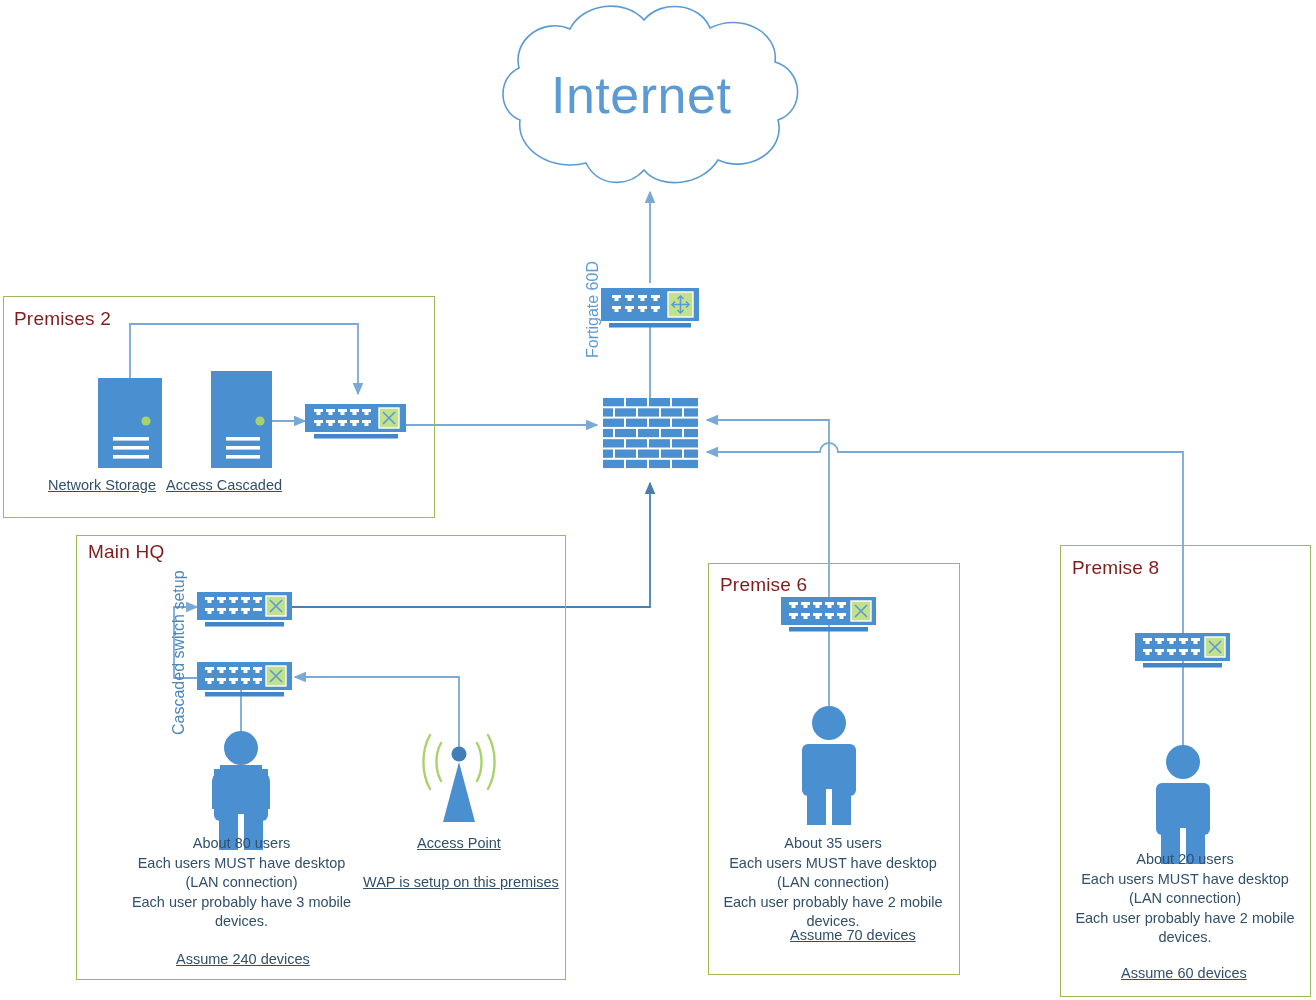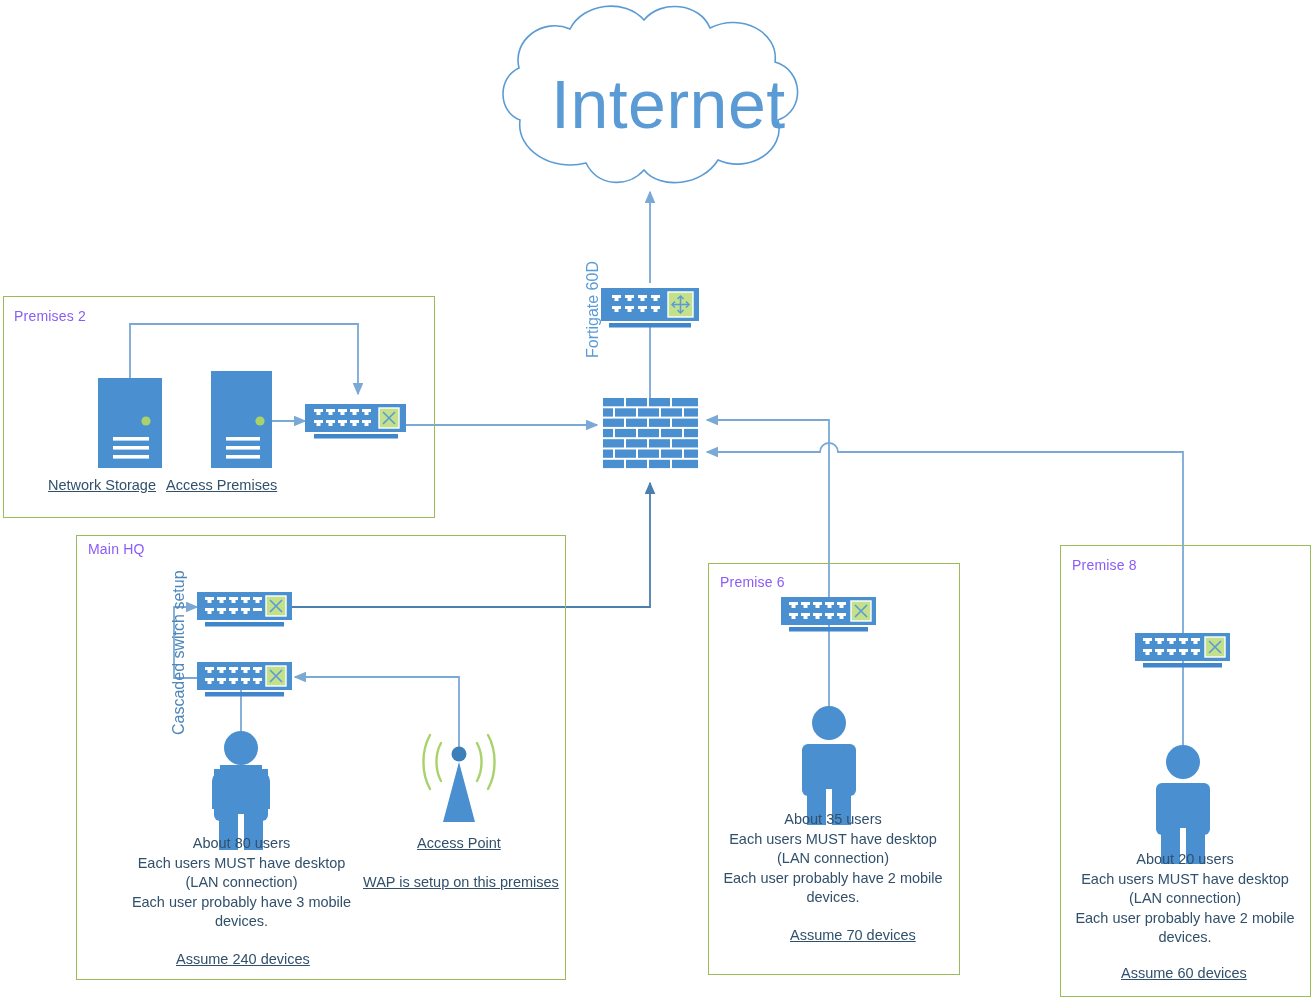--- a/index.html
+++ b/index.html
@@ -20,32 +20,32 @@
   }
 
   
   .group-box {
     position: absolute;
     border: 1.5px solid #9bbb59;
     background: transparent;
   }
   .group-title {
     position: absolute;
-    color: #8b5cf6;
-    font-size: 14px;
+    color: #7f1d1d;
+    font-size: 19px;
     font-weight: 400;
     white-space: nowrap;
     letter-spacing: 0.2px;
   }
 
   
   .cloud-label {
     position: absolute;
     color: #5b9bd5;
-    font-size: 68px;
+    font-size: 52px;
     font-weight: 400;
     white-space: nowrap;
     letter-spacing: 0.5px;
   }
 
   
   .caption {
     position: absolute;
     font-size: 14.5px;
     color: #31506b;
@@ -416,35 +416,35 @@
 <div class="group-box" style="left:1060px; top:545px; width:251px; height:452px;"></div>
 <div class="group-title" style="left:1072px; top:557px;">Premise 8</div>
 
 <div class="cloud-label" style="left:551px; top:65px;">Internet</div>
 
 <div class="vlabel" style="left:584px; top:358px;">Fortigate 60D</div>
 
 <div class="vlabel-dark" style="left:170px; top:735px;">Cascaded switch setup</div>
 
 <div class="caption" style="left:48px; top:476px;">Network Storage</div>
-<div class="caption" style="left:166px; top:476px;">Access Premises</div>
+<div class="caption" style="left:166px; top:476px;">Access Cascaded</div>
 
 <div class="caption-block" style="left:113px; top:834px; width:257px;">
   <div>About 80 users</div>
   <div>Each users MUST have desktop</div>
   <div>(LAN connection)</div>
   <div>Each user probably have 3 mobile</div>
   <div>devices.</div>
 </div>
 <div class="caption" style="left:176px; top:950px;">Assume 240 devices</div>
 
 <div class="caption" style="left:417px; top:834px;">Access Point</div>
 <div class="caption" style="left:363px; top:873px;">WAP is setup on this premises</div>
 
-<div class="caption-block" style="left:704px; top:810px; width:258px;">
+<div class="caption-block" style="left:704px; top:834px; width:258px;">
   <div>About 35 users</div>
   <div>Each users MUST have desktop</div>
   <div>(LAN connection)</div>
   <div>Each user probably have 2 mobile</div>
   <div>devices.</div>
 </div>
 <div class="caption" style="left:790px; top:926px;">Assume 70 devices</div>
 
 <div class="caption-block" style="left:1056px; top:850px; width:258px;">
   <div>About 20 users</div>

